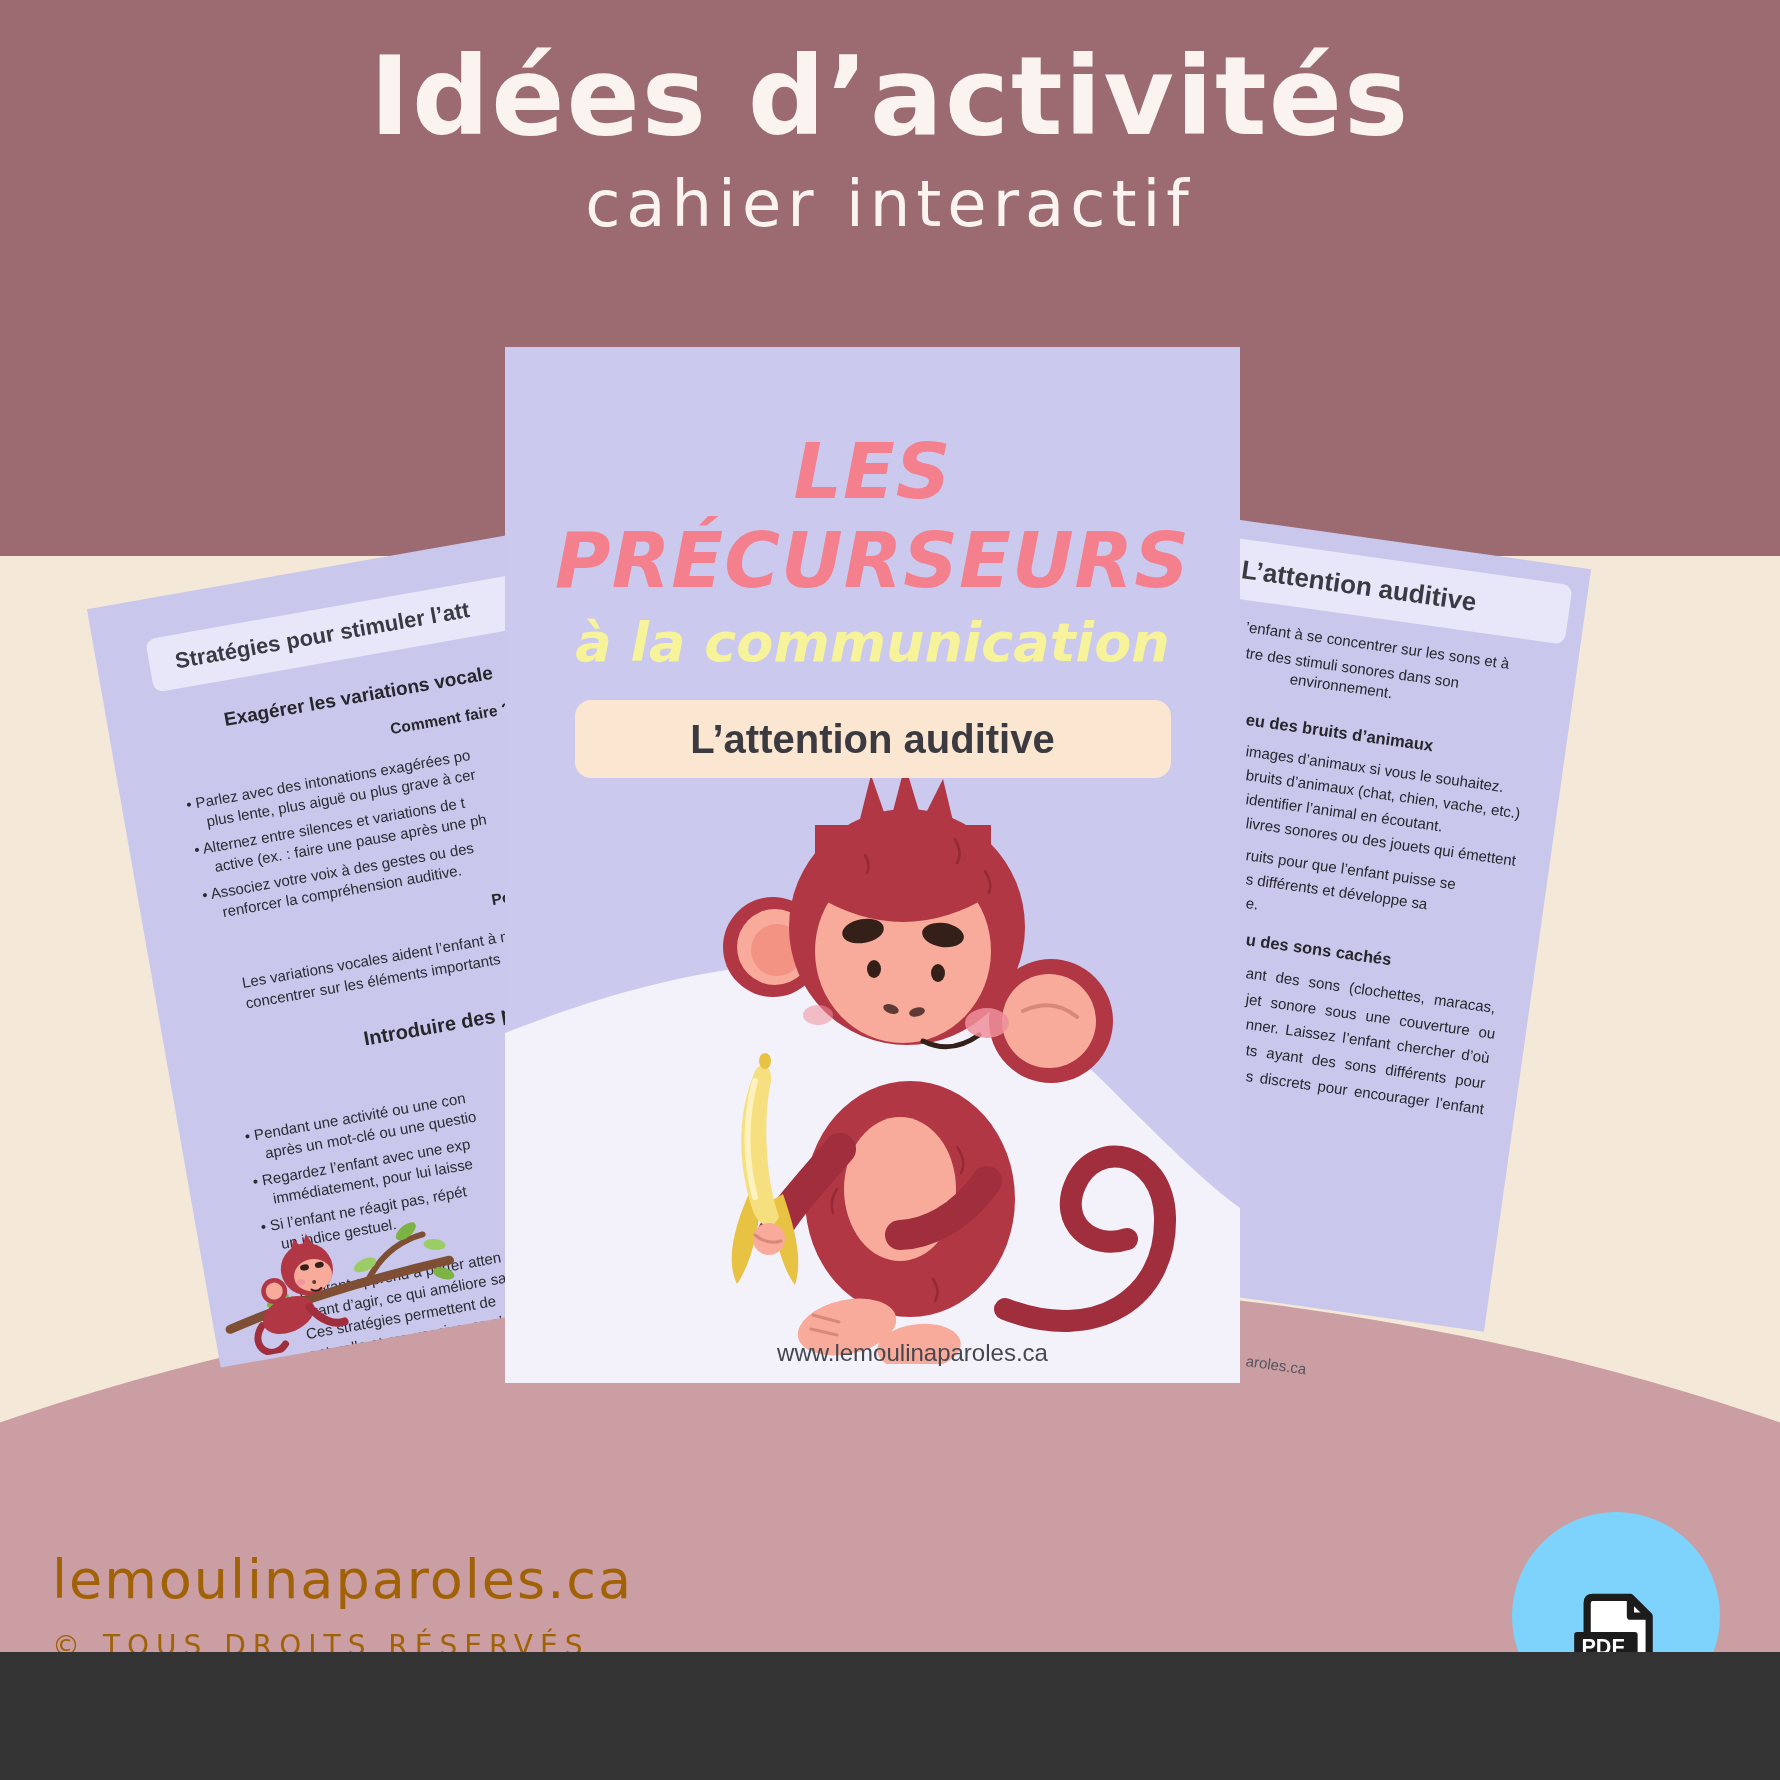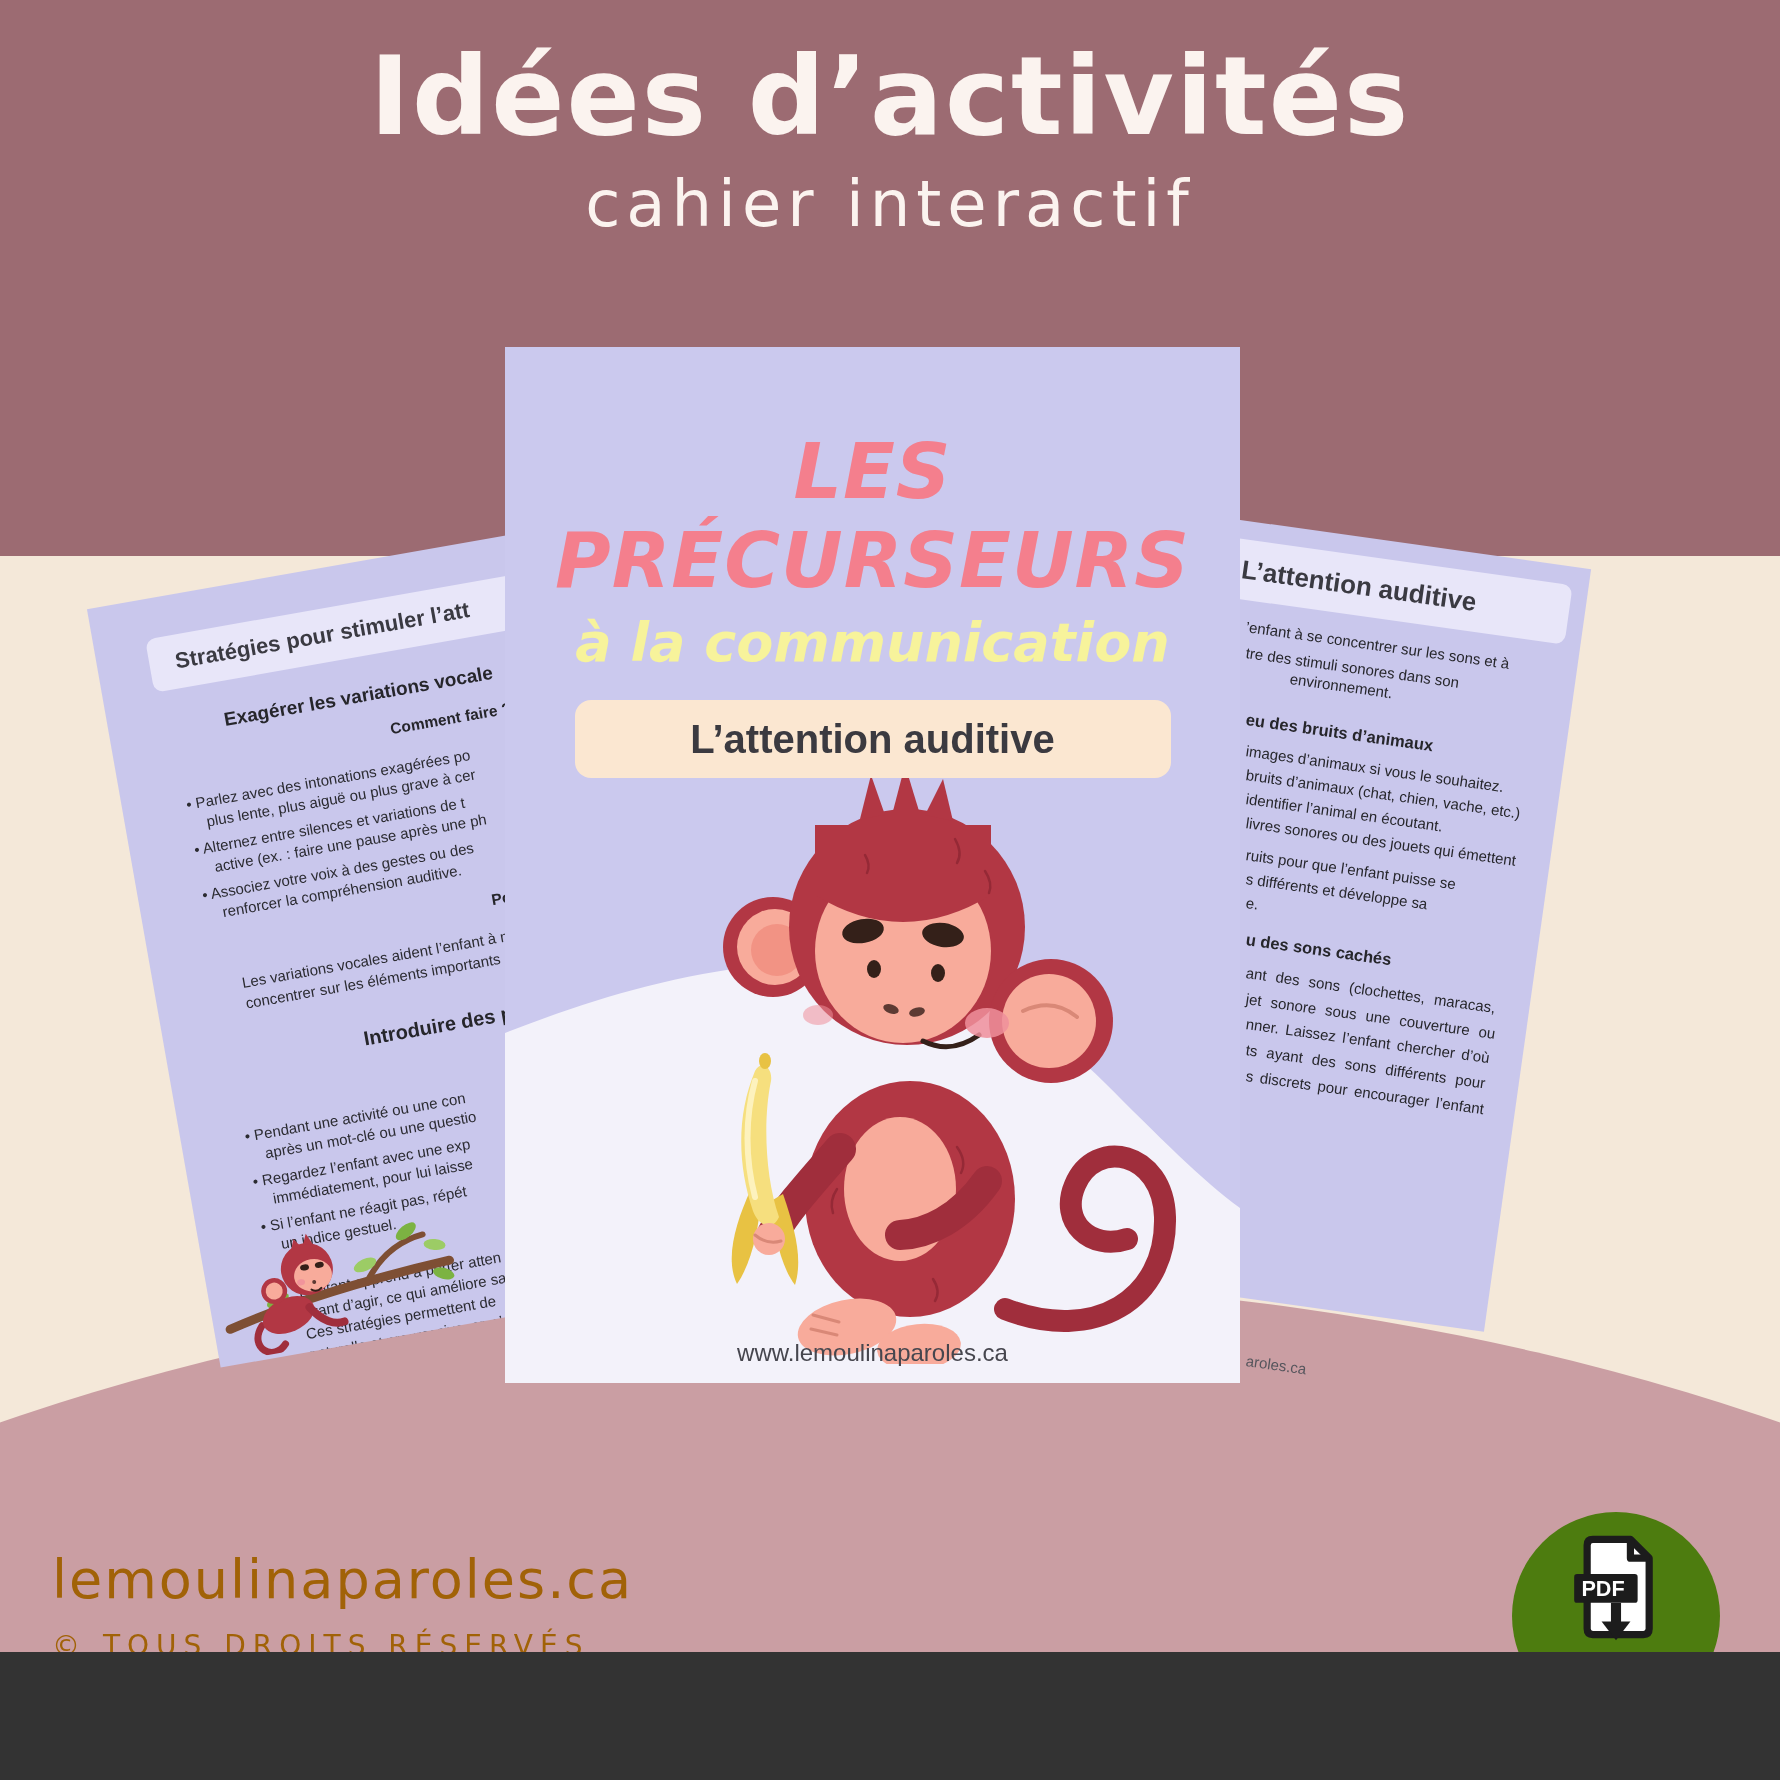--- a/index.html
+++ b/index.html
@@ -63,31 +63,31 @@
   .cov-title1{margin:80px 0 0 0;text-align:center;font-family:"DejaVu Sans",sans-serif;
               font-style:italic;font-weight:800;font-size:76px;letter-spacing:1px;color:#f47f8d;
               position:relative;z-index:3;}
   .cov-title2{margin:6px 0 0 0;text-align:center;font-family:"DejaVu Sans",sans-serif;
               font-style:italic;font-weight:800;font-size:54px;color:#f7f39b;
               position:relative;z-index:3;}
   .cov-banner{margin:26px auto 0 auto;width:596px;height:78px;background:#fbe7d1;border-radius:16px;
               display:flex;align-items:center;justify-content:center;font-weight:800;font-size:40px;
               color:#3b3a40;position:relative;z-index:3;}
   .cov-footer{position:absolute;left:0;bottom:16px;width:100%;text-align:center;font-size:24px;
-              color:#46464e;z-index:5;}
+              color:#46464e;z-index:5;padding-left:40px;}
 
   
   .site-credit{position:absolute;left:52px;top:1548px;z-index:6;color:#a16207;
                font-family:"DejaVu Sans",sans-serif;}
   .site-credit .n{font-size:54px;letter-spacing:2px;}
   .site-credit .r{font-size:28px;letter-spacing:7px;margin-top:18px;}
 
   
   .pdf-badge{position:absolute;left:1512px;top:1512px;width:208px;height:208px;border-radius:50%;
-             background:#4d7c0f;z-index:6;display:flex;align-items:flex-start;justify-content:center;}
+             background:#7dd3fc;z-index:6;display:flex;align-items:flex-end;justify-content:center;}
 </style>
 </head>
 <body>
 
 <div id="stage">
 
   <div class="top-band"></div>
   <div class="mound"></div>
 
   <div class="headline">

